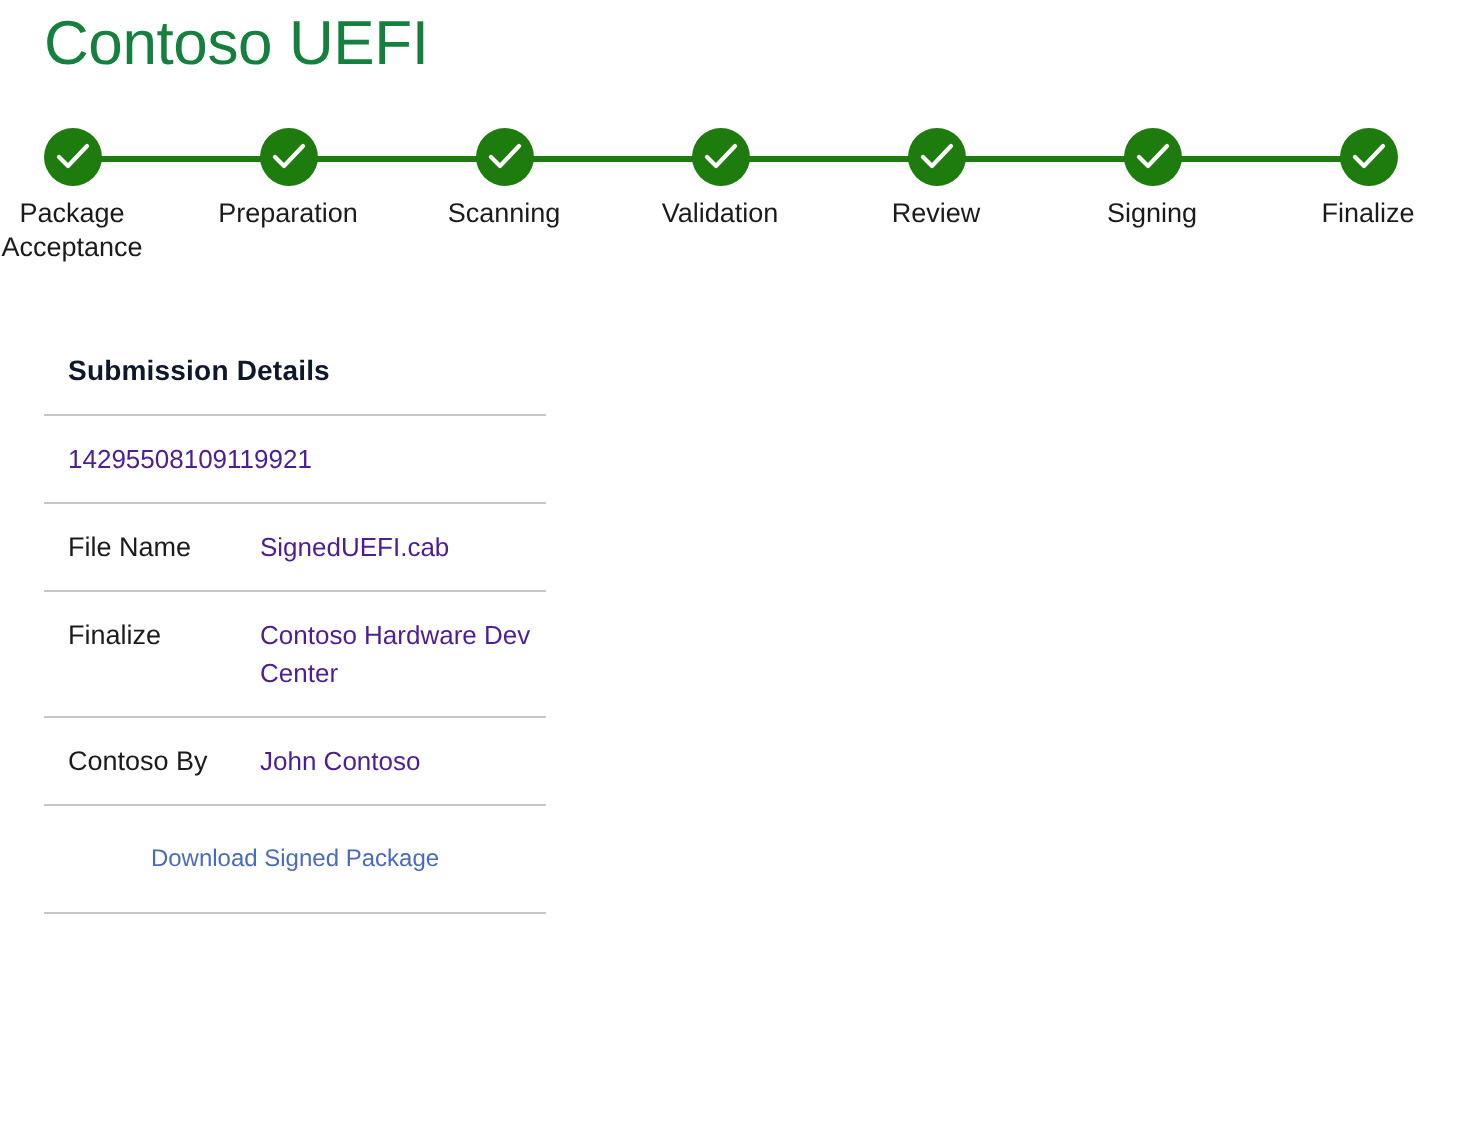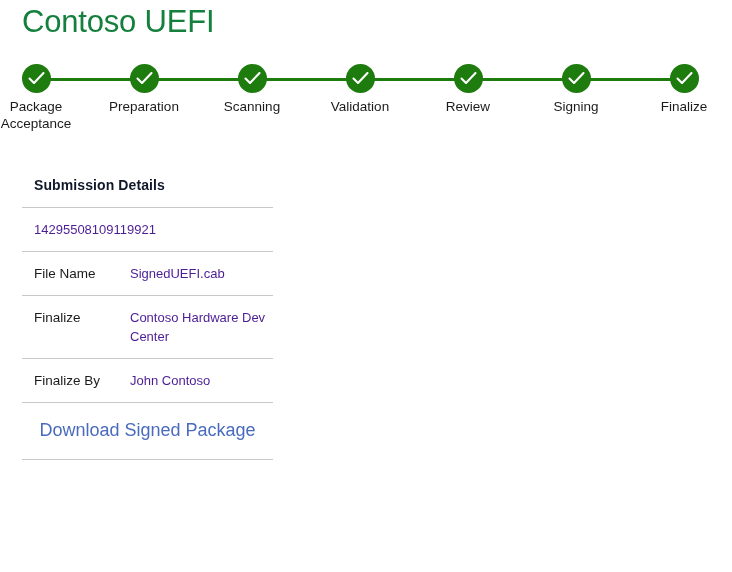--- a/index.html
+++ b/index.html
@@ -111,21 +111,21 @@
     color: #4c1d95;
     word-break: break-word;
   }
   .download-row {
     border-top: 1px solid #c8c8c8;
     border-bottom: 1px solid #c8c8c8;
     text-align: center;
     padding: 17px 0 18px 0;
   }
   .download-link {
-    font-size: 18px;
+    font-size: 12px;
     color: #4a6bbd;
     text-decoration: none;
     cursor: pointer;
     margin-top: 44px;
   }
 </style>
 </head>
 <body>
 
 <div class="page-title">Contoso UEFI</div>
@@ -210,21 +210,21 @@
     <div class="detail-val">SignedUEFI.cab</div>
   </div>
 
 
   <div class="detail-row">
     <div class="detail-key">Finalize</div>
     <div class="detail-val">Contoso Hardware Dev Center</div>
   </div>
 
   <div class="detail-row">
-    <div class="detail-key">Finalize By</div>
+    <div class="detail-key">Contoso By</div>
     <div class="detail-val">John Contoso</div>
   </div>
 
   <div class="download-row">
     <a class="download-link">Download Signed Package</a>
   </div>
 
 </div>
 
 </body></html>

